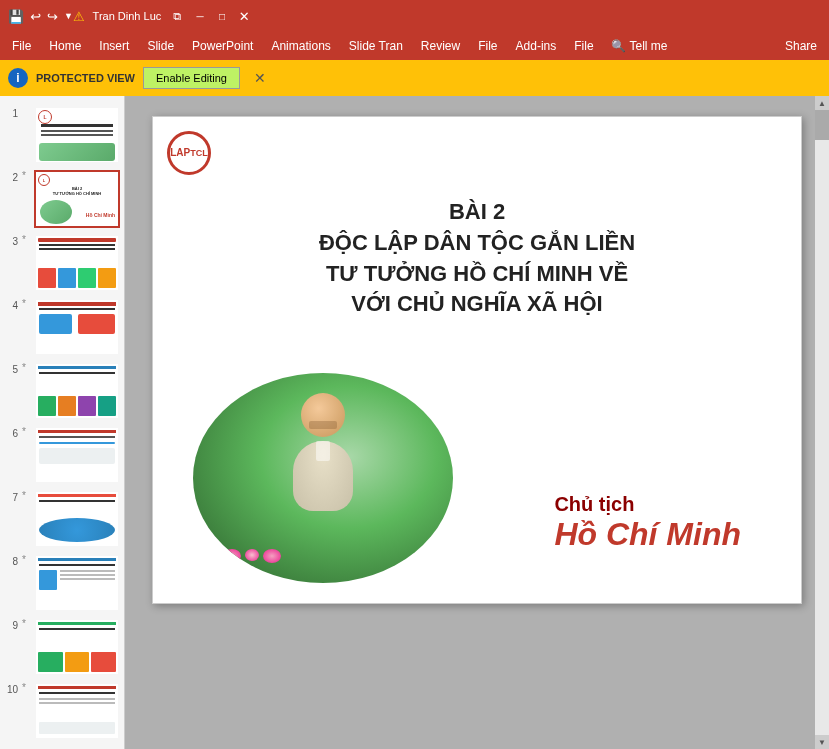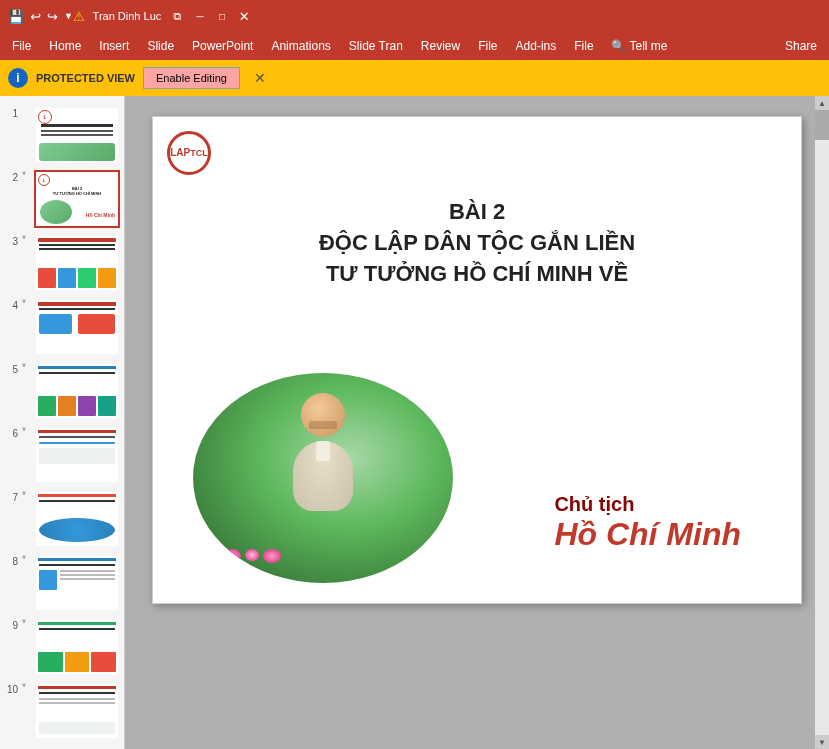--- a/index.html
+++ b/index.html
@@ -51,21 +51,21 @@
     }
     .protected-icon {
       width: 20px; height: 20px;
       background: #1565c0;
       border-radius: 50%;
       display: flex; align-items: center; justify-content: center;
       color: white; font-weight: bold; font-size: 12px; flex-shrink: 0;
     }
     .protected-text { font-size: 11px; color: #333; flex: 1; }
     .enable-btn {
-      background: #fca5a5;
+      background: #bef264;
       border: 1px solid #999;
       padding: 4px 12px;
       font-size: 11px;
       cursor: pointer;
       white-space: nowrap;
     }
     .close-bar-btn { cursor: pointer; font-size: 14px; color: #555; padding: 2px 6px; }
 
     
     .main-area {
@@ -407,20 +407,21 @@
       <div class="slide-logo">
         <span style="line-height:1;">LAP</span>
           <br>
         <span style="font-size:9px;">TCL</span>
       </div>
 
       <div class="slide-title-area">
         <div class="slide-title-main">BÀI 2</div>
         <div class="slide-title-main">ĐỘC LẬP DÂN TỘC GẮN LIỀN</div>
         <div class="slide-title-main">TƯ TƯỞNG HỒ CHÍ MINH VỀ</div>
+        <div class="slide-title-main">VỚI CHỦ NGHĨA XÃ HỘI</div>
       </div>
 
       <div style="position:absolute; bottom:10px; left:40px; width:300px; height:220px;">
         <div style="width:260px; height:210px; border-radius:50%; background:radial-gradient(ellipse at 60% 40%, #a8d8a8 0%, #5cb85c 40%, #3a7a3a 80%, #2a5a2a 100%); position:relative; overflow:hidden; display:flex; align-items:center; justify-content:center;">
 
           <div style="position:absolute; bottom:20px; left:30px; display:flex; gap:4px;">
             <div style="width:18px;height:14px;background:radial-gradient(ellipse,#f4a0c0,#e91e8c);border-radius:50%;"></div>
             <div style="width:14px;height:12px;background:radial-gradient(ellipse,#f9c0d0,#e91e8c);border-radius:50%;"></div>
             <div style="width:18px;height:14px;background:radial-gradient(ellipse,#f4a0c0,#e91e8c);border-radius:50%;"></div>
           </div>

